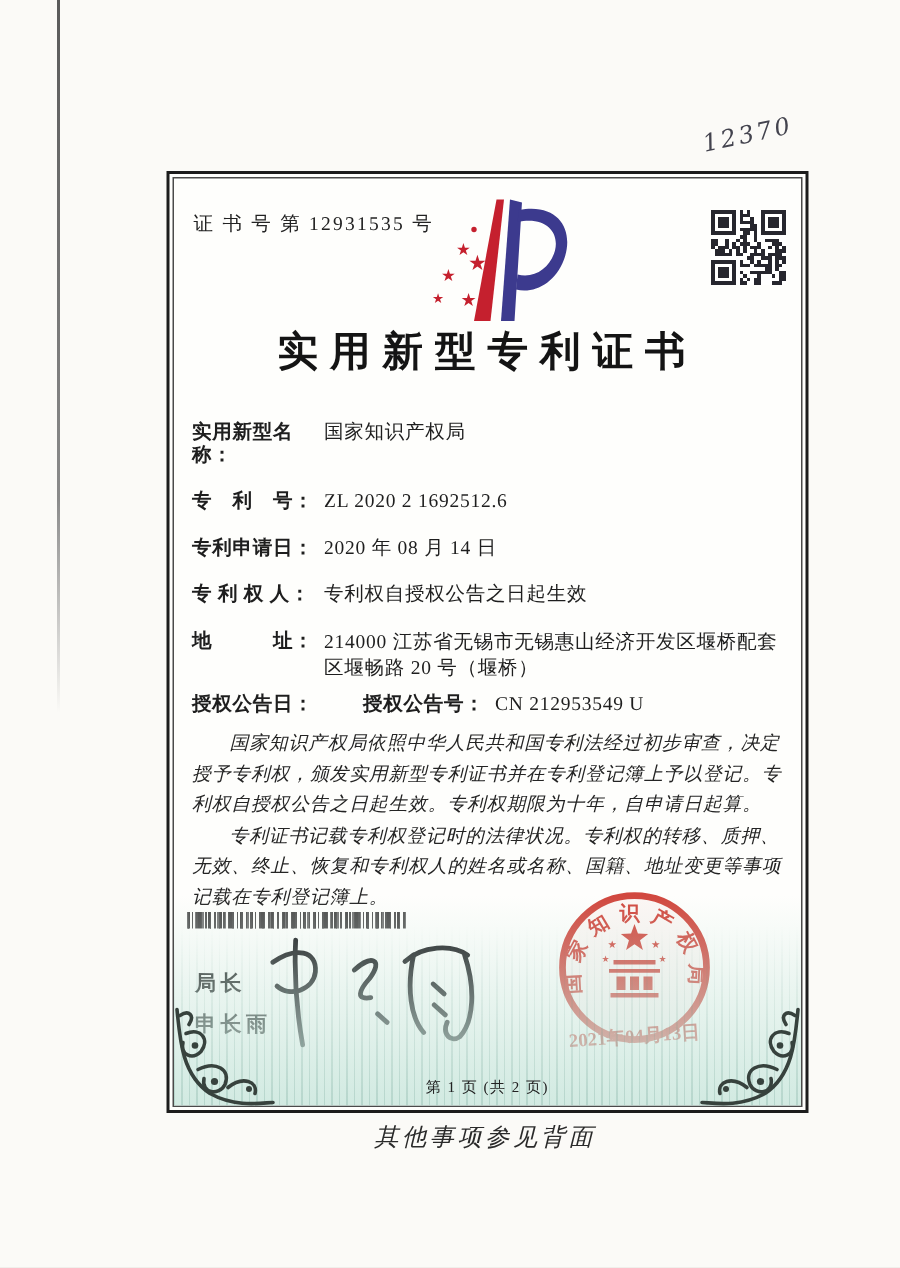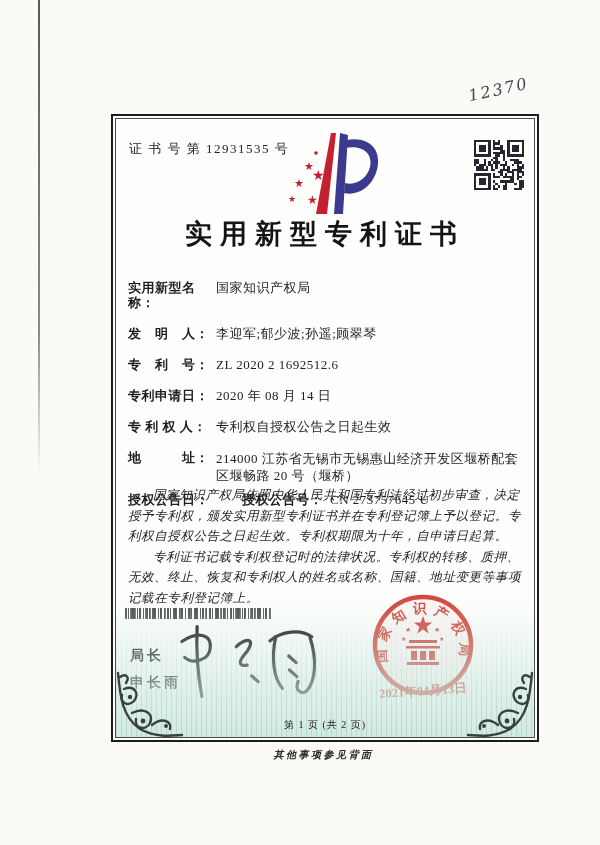--- a/index.html
+++ b/index.html
@@ -52,22 +52,22 @@
      background:linear-gradient(to top,rgba(207,233,224,.95),rgba(207,233,224,0));}
   .band-lines{position:absolute;left:3px;right:3px;bottom:3px;height:120px;pointer-events:none;
      background:repeating-linear-gradient(90deg,rgba(100,155,140,.25) 0 1px,transparent 1px 5px);
      -webkit-mask-image:linear-gradient(to top,#000,transparent);
      mask-image:linear-gradient(to top,#000,transparent);}
   .corner{position:absolute;bottom:1px;width:72px;height:84px;}
   .corner.left{left:1px;}
   .corner.right{right:1px;transform:scaleX(-1);}
   .page-num{position:absolute;left:0;right:0;top:602px;text-align:center;font-size:10px;
             letter-spacing:1px;color:#222;}
-  .back-note{position:absolute;left:0;right:0;top:748px;text-align:center;font-size:10px;
-             font-style:italic;font-weight:bold;letter-spacing:2.5px;color:#2a2a2a;padding-left:47px;}
+  .back-note{position:absolute;left:0;right:0;top:748px;text-align:center;font-size:16px;
+             font-style:italic;font-weight:normal;letter-spacing:2.5px;color:#2a2a2a;padding-left:47px;}
 </style>
 </head>
 <body>
 
 <div class="page">
 
   <div class="scan-edge"></div>
 
   <div class="handwritten-no">12370</div>
 
@@ -241,44 +241,40 @@
     </svg>
 
     <div class="title">实用新型专利证书</div>
 
     <div class="fields">
       <div class="frow">
         <span class="lab">实用新型名称：</span>
         <span class="val">国家知识产权局</span>
       </div>
       <div class="frow">
-        <span class="lab">发　明　人：</span>
-        <span class="val">李迎军;郁少波;孙遥;顾翠琴</span>
-      </div>
-      <div class="frow">
         <span class="lab">专　利　号：</span>
         <span class="val">ZL 2020 2 1692512.6</span>
       </div>
       <div class="frow">
         <span class="lab">专利申请日：</span>
         <span class="val">2020 年 08 月 14 日</span>
       </div>
       <div class="frow">
         <span class="lab">专 利 权 人：</span>
         <span class="val">专利权自授权公告之日起生效</span>
       </div>
       <div class="frow addr">
         <span class="lab">地　　　址：</span>
         <span class="val">214000 江苏省无锡市无锡惠山经济开发区堰桥配套区堰畅路 20 号（堰桥）</span>
       </div>
       <div class="frow grant">
         <span class="lab">授权公告日：</span>
         <span class="pair2">
           <span class="lab">授权公告号：</span>
-          <span class="val">CN 273757645 U</span>
+          <span class="val">CN 212953549 U</span>
         </span>
       </div>
     </div>
 
     <div class="bodytext">
       <p>国家知识产权局依照中华人民共和国专利法经过初步审查，决定授予专利权，颁发实用新型专利证书并在专利登记簿上予以登记。专利权自授权公告之日起生效。专利权期限为十年，自申请日起算。</p>
       <p>专利证书记载专利权登记时的法律状况。专利权的转移、质押、无效、终止、恢复和专利权人的姓名或名称、国籍、地址变更等事项记载在专利登记簿上。</p>
     </div>
 
     <div class="barcode"></div>

